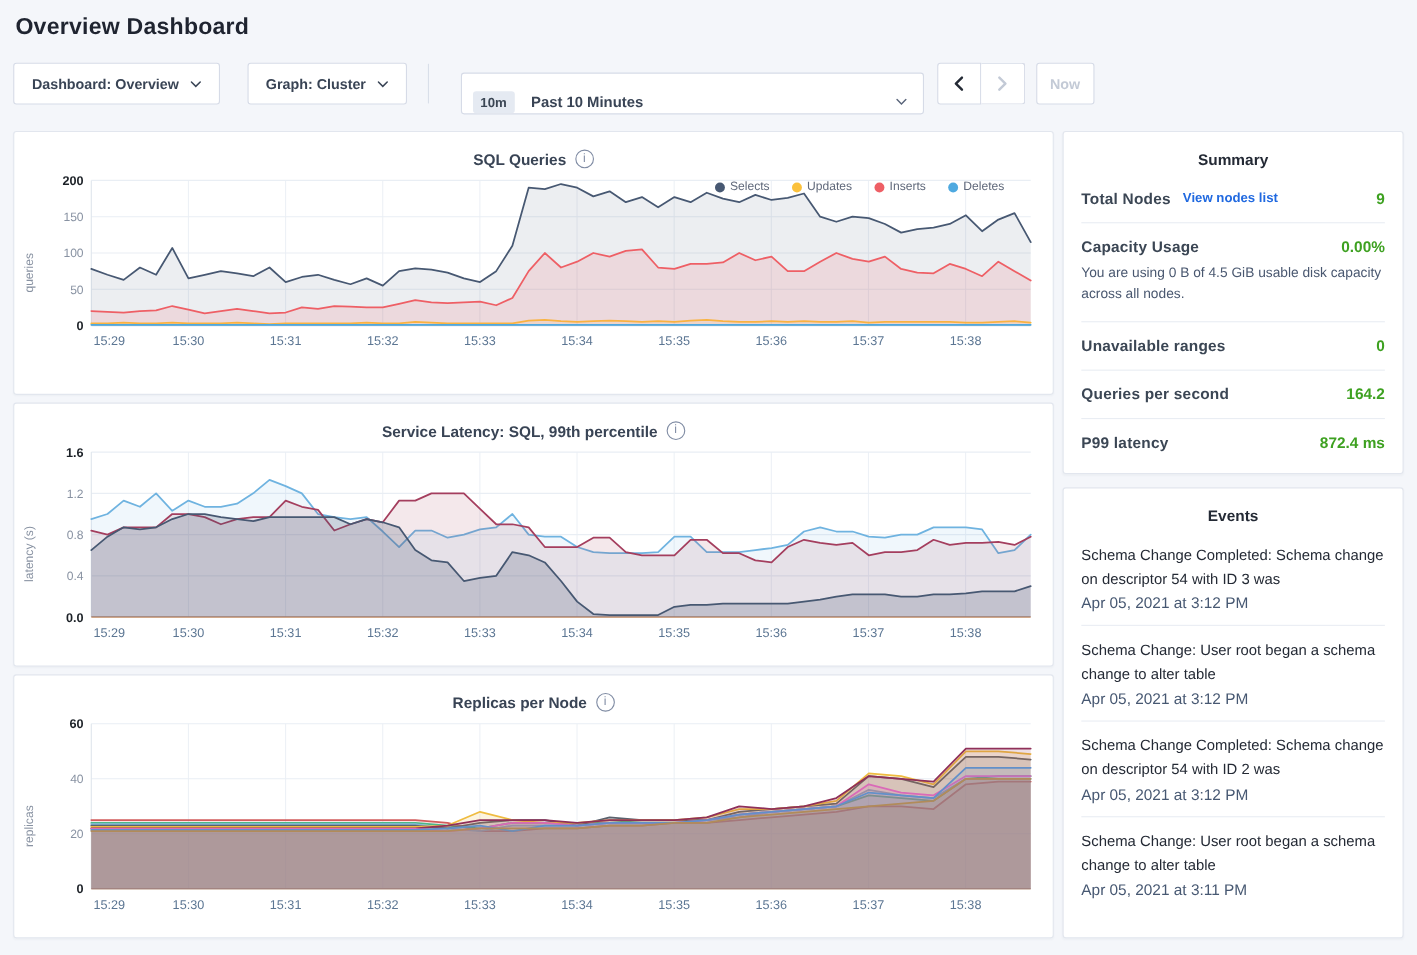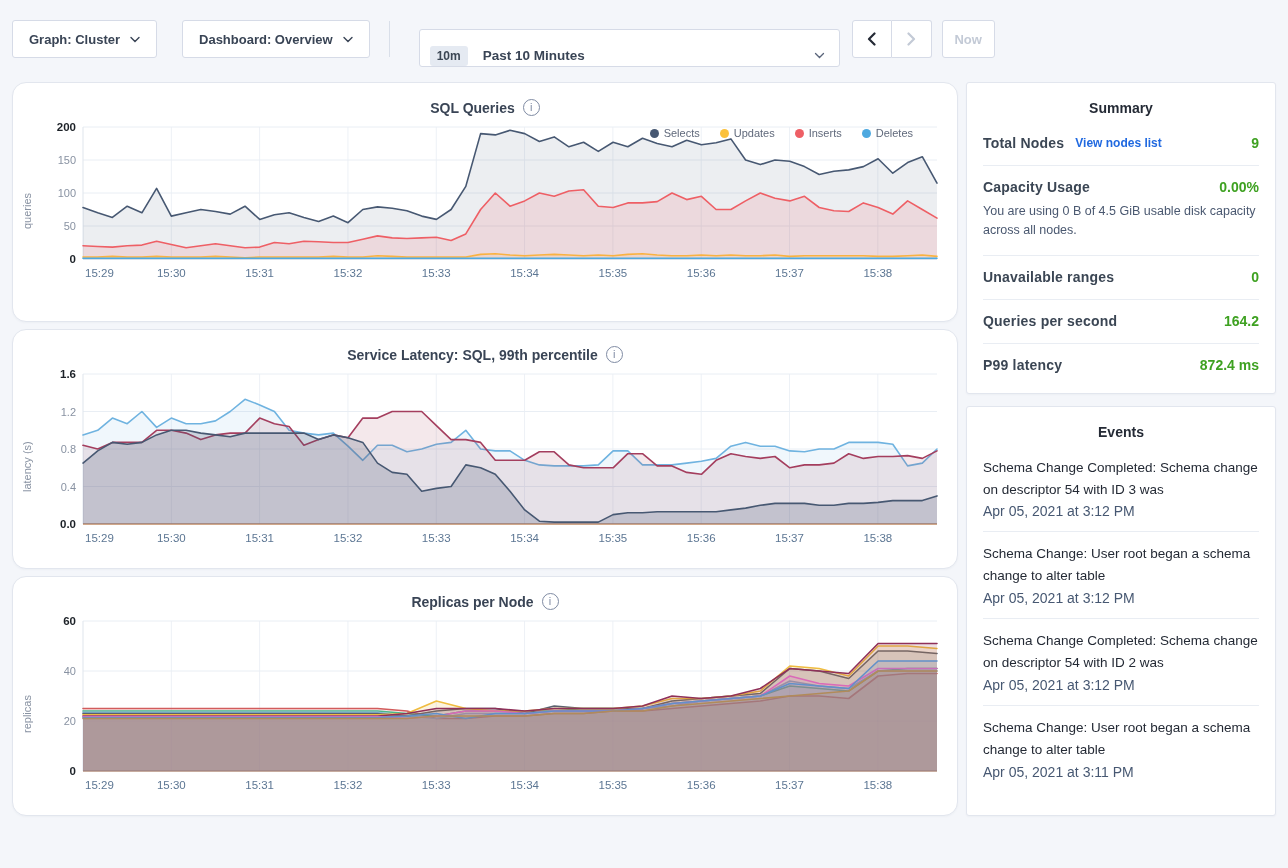--- a/index.html
+++ b/index.html
@@ -32,21 +32,21 @@
   .nav-group button:last-child { border-left:none; border-top-left-radius:0; border-bottom-left-radius:0; }
   .now-btn { width:53px; margin-left:10px; color:#c3cad6; }
 
   
   .content { display:flex; margin-top:24px; gap:8px; }
   .charts { width:946px; display:flex; flex-direction:column; gap:7px; }
   .side { width:321px; margin-left:0; display:flex; flex-direction:column; gap:12px; }
   .panel { background:#fff; border:1px solid #e2e6ee; border-radius:3px; box-shadow:0 1px 2px rgba(60,70,90,.04); }
 
   
-  .chart-panel { height:240px; padding:0 8px; position:relative;border-radius:14px; }
+  .chart-panel { height:240px; padding:0 8px; position:relative; }
   .chart-head { display:flex; justify-content:center; align-items:center; gap:8px; padding-top:15px; height:34px; }
   .chart-title { font-size:14px; font-weight:700; color:#394455; }
   .info-icon { width:17px; height:17px; border:1px solid #7f8ba3; border-radius:50%;
     color:#7f8ba3; font-size:11px; line-height:15px; text-align:center; font-style:normal; display:inline-block; cursor:pointer; }
   .legend { position:absolute; top:44px; right:44px; display:flex; gap:20px; }
   .legend-item { display:flex; align-items:center; gap:5px; font-size:11px; color:#60697b; cursor:pointer; }
   .legend-dot { width:9px; height:9px; border-radius:50%; display:inline-block; }
   .plot-row { display:flex; align-items:stretch; }
   .ylabel { width:16px; writing-mode:vertical-rl; transform:rotate(180deg);
     font-size:11px; color:#8892a2; text-align:center; padding-bottom:20px; }
@@ -72,30 +72,31 @@
   .event-item:last-child { border-bottom:none; }
   .event-text { font-size:13.5px; line-height:1.62; color:#242a35;
     display:-webkit-box; -webkit-line-clamp:2; -webkit-box-orient:vertical; overflow:hidden; }
   .event-time { margin-top:3px; font-size:14px; color:#475872; }
 </style>
 </head>
 <body>
 
 <div class="page">
 
+  <h1 class="page-title">Overview Dashboard</h1>
 
   <div class="toolbar">
     <button class="dd">
-      <span>Graph: Cluster</span>
+      <span>Dashboard: Overview</span>
       <svg class="chev" width="10" height="7" viewBox="0 0 10 7">
           <path d="M1 1.5l4 4 4-4" stroke="#394455" stroke-width="1.4" fill="none" stroke-linecap="round"></path>
         </svg>
     </button>
     <button class="dd">
-      <span>Dashboard: Overview</span>
+      <span>Graph: Cluster</span>
       <svg class="chev" width="10" height="7" viewBox="0 0 10 7">
           <path d="M1 1.5l4 4 4-4" stroke="#394455" stroke-width="1.4" fill="none" stroke-linecap="round"></path>
         </svg>
     </button>
     <div class="vdiv"></div>
     <button class="range">
       <span class="badge">10m</span>
       <span class="range-label">Past 10 Minutes</span>
       <svg class="chev" width="11" height="7" viewBox="0 0 10 7">
           <path d="M1 1.5l4 4 4-4" stroke="#59647a" stroke-width="1.3" fill="none" stroke-linecap="round"></path>

